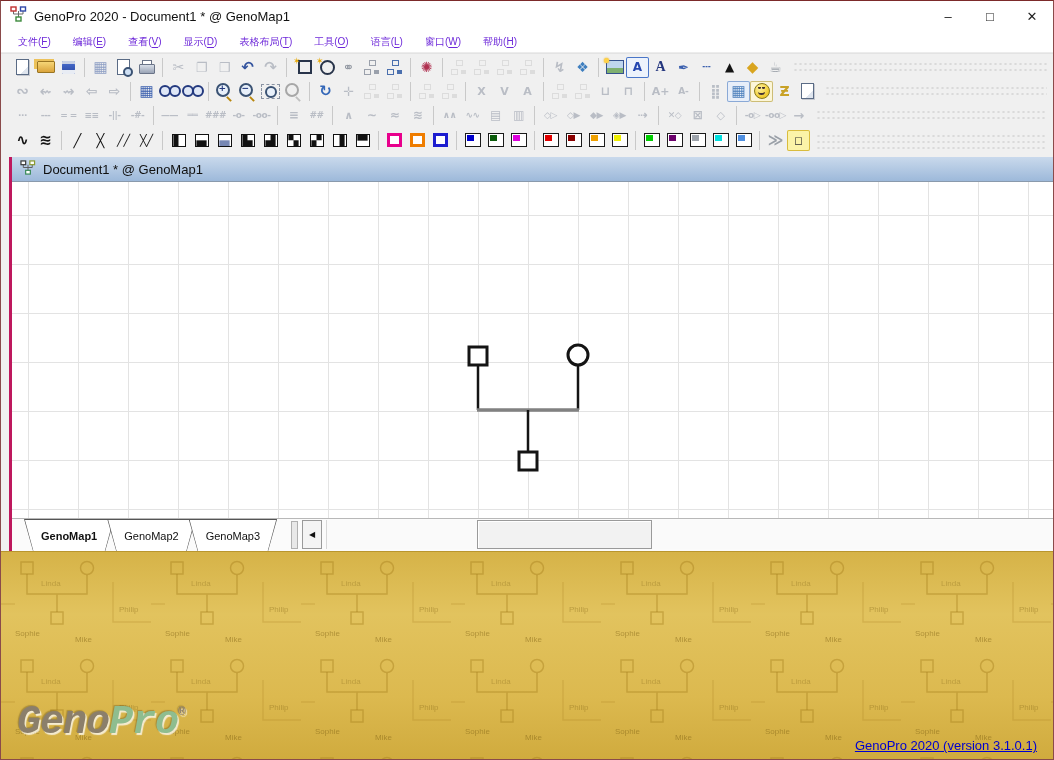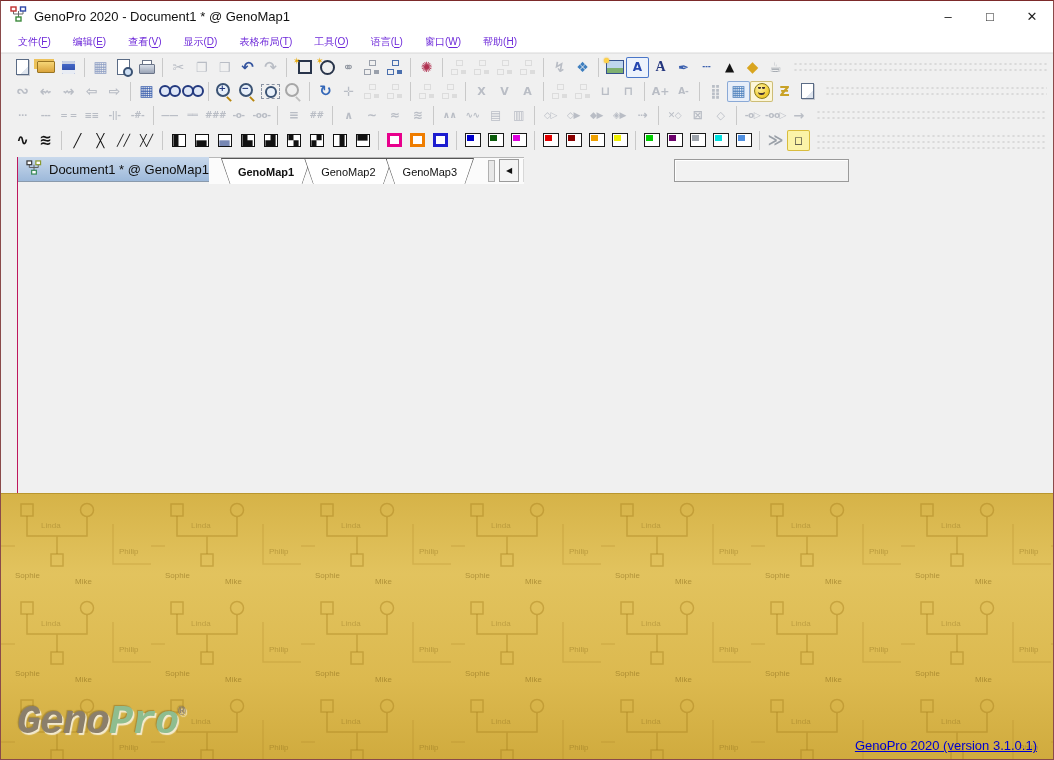--- a/index.html
+++ b/index.html
@@ -62,26 +62,26 @@
   .i-img::after{content:"";position:absolute;left:1px;top:1px;width:5px;height:5px;border-radius:50%;background:#ffd24a;box-shadow:0 0 2px #e8a800}
   .i-label{box-shadow:inset 0 0 0 1px #4a76c8;background:#edf3fc}
   .bold-serif{font-family:"Liberation Serif",serif;font-size:14px}
   .sw{position:relative;width:16px;height:14px;background:#fff;border:1px solid #1a1a1a}
   .sw::before{content:"";position:absolute;left:1px;top:1px;width:7px;height:6px;background:var(--sw)}
   .ow{width:15px;height:14px;border:3px solid var(--ow);background:#fff}
   .pat{width:14px;height:13px;border:1px solid #111;background:#fff;color:#111;overflow:hidden;font-size:13px;line-height:12px;text-align:center;font-family:"DejaVu Sans",sans-serif}
 
   
   .mdi{flex:1;display:flex;flex-direction:column;background:#f0f0f0;padding-top:4px;min-height:0}
-  .docwin{margin-left:16px;border-left:1px solid #be185d;display:flex;flex:0 0 auto}
+  .docwin{margin-left:8px;border-left:3px solid #be185d;display:flex;flex-direction:column;flex:0 0 auto}
   .doc-titlebar{height:25px;background:linear-gradient(#c9d9ec,#9db9da);border-bottom:1px solid #8a9aac;display:flex;align-items:center;padding-left:8px}
   .doc-title{font-size:13px;color:#101010;margin-left:7px}
   .canvas{height:336px;background:#fff;position:relative;overflow:hidden;background-image:linear-gradient(to right,#e3e3e3 1px,transparent 1px),linear-gradient(to bottom,#e3e3e3 1px,transparent 1px);background-size:50px 100%,100% 49px;background-position:16px 0,0 33px}
   .canvas svg{position:absolute;left:0;top:0}
-  .tabbar{height:27px;background:#fbfbfb;border-top:1px solid #b8b8b8;display:flex;align-items:stretch;padding-left:12px}
+  .tabbar{height:33px;background:#fbfbfb;border-top:1px solid #b8b8b8;display:flex;align-items:stretch;padding-left:12px}
   .tab{position:relative;margin-left:-7px;flex:0 0 auto}
   .tab:first-child{margin-left:0}
   .tab-shape{height:100%;background:#555;clip-path:polygon(0 0,100% 0,calc(100% - 9px) 100%,9px 100%);padding:1px 1px 0 1px;display:flex}
   .tab-in{flex:1;background:#fff;clip-path:polygon(0 0,100% 0,calc(100% - 8.4px) 100%,8.4px 100%);display:flex;align-items:center;justify-content:center;padding:0 16px;font-size:11px;color:#111;white-space:nowrap}
   .tab.active .tab-in{font-weight:bold}
   .tab-splitter{width:7px;background:#e8e8e8;border:1px solid #b0b0b0;margin:2px 2px 2px 14px;flex:0 0 auto}
   .scroll-left{width:20px;margin:1px 0 2px 2px;background:#f4f4f4;border:1px solid #9a9a9a;display:flex;align-items:center;justify-content:center;font-size:8px;color:#111;flex:0 0 auto}
   .scrolltrack{flex:1;position:relative;background:#fafafa;border-left:1px solid #d8d8d8;margin:1px 0 2px 4px}
   .scrollthumb{position:absolute;left:150px;width:175px;top:0;bottom:0;background:#f2f2f2;border:1px solid #9a9a9a;box-shadow:inset 1px 1px 0 #fff}
 

